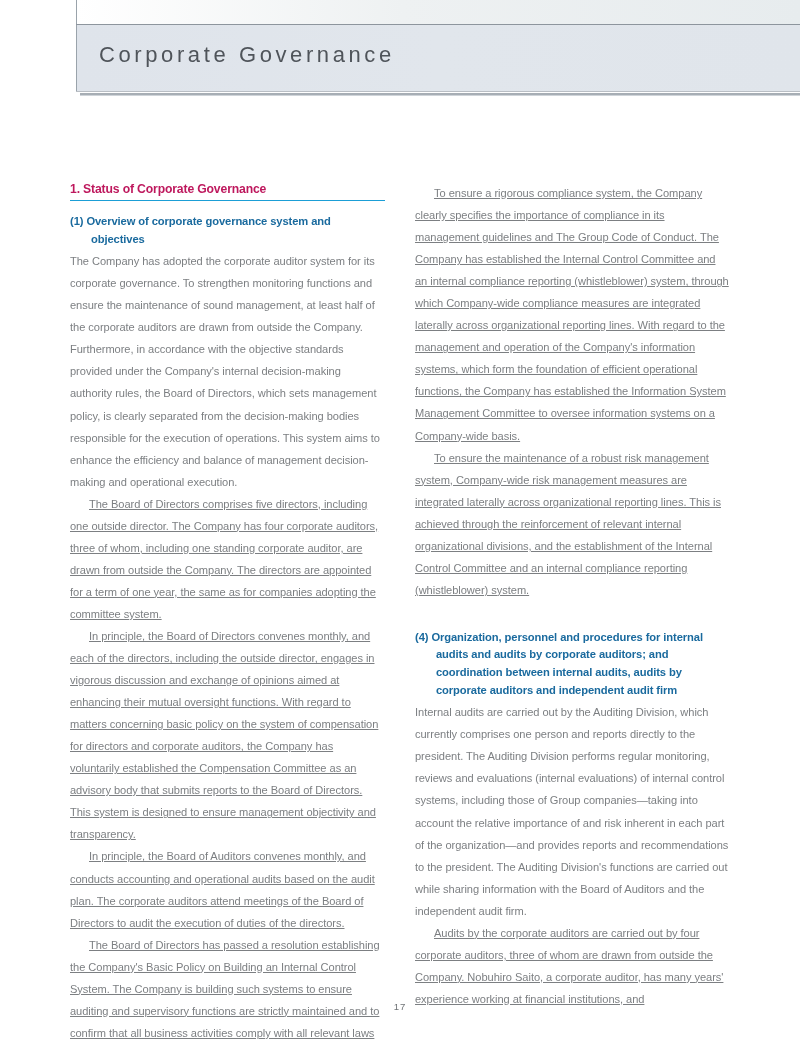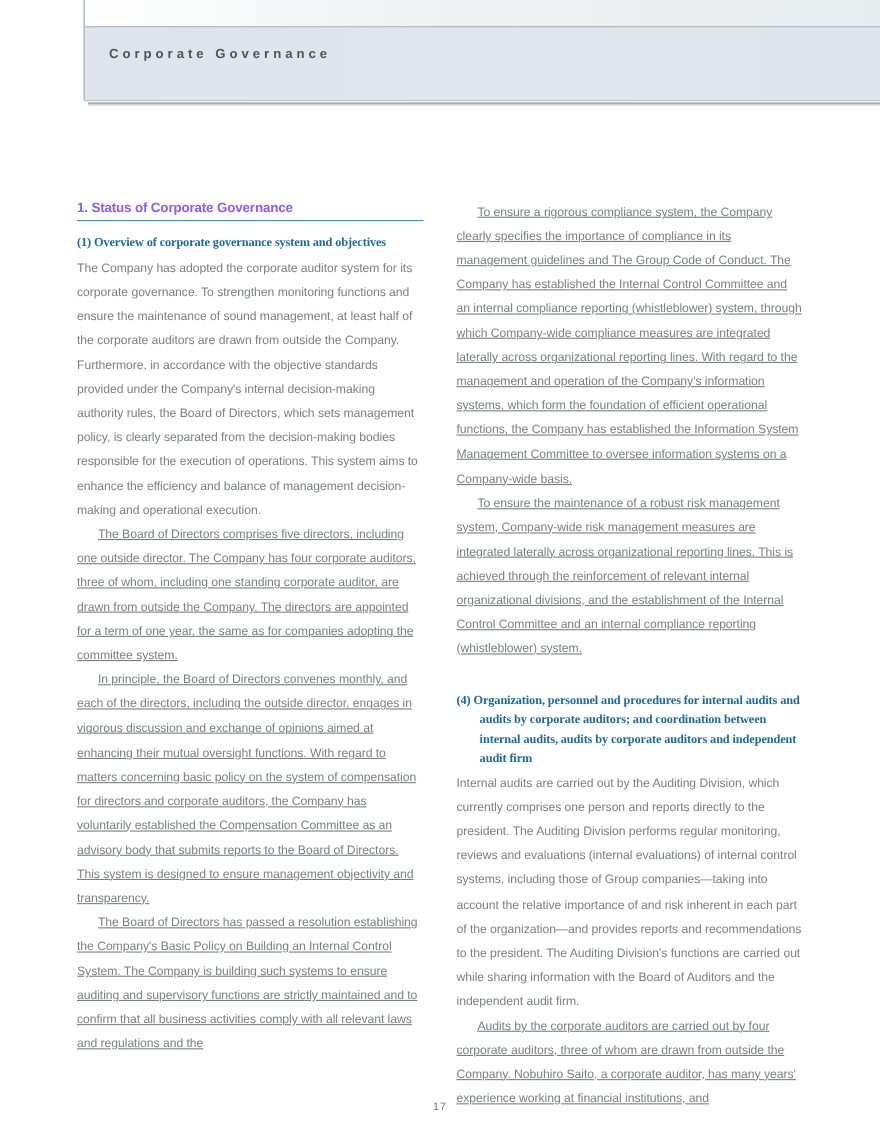--- a/index.html
+++ b/index.html
@@ -63,22 +63,22 @@
     position: absolute;
     left: 4px; right: 0;
     top: 95px;
     height: 1px;
     background: #cfd4d9;
   }
   .banner-title {
     position: absolute;
     left: 23px;
     top: 42px;
-    font-size: 12px;
-    font-weight: bold;
+    font-size: 22px;
+    font-weight: normal;
     letter-spacing: 3.6px;
     color: #4f545a;
     white-space: nowrap;
   }
 
   
   .content {
     position: absolute;
     left: 70px;
     top: 182px;
@@ -87,37 +87,36 @@
     gap: 30px;
   }
   .col {
     width: 315px;
   }
 
   
   .h-section {
     font-size: 12.2px;
     font-weight: bold;
-    color: #8b5cf6;
+    color: #be185d;
     letter-spacing: -0.15px;
     padding-bottom: 3px;
     border-bottom: 1.4px solid #1b9ed6;
     margin: 0 0 5px 0;
     line-height: 15px;
   }
   .h-sub {
     font-size: 11.2px;
     font-weight: bold;
     color: #1a6a9e;
     line-height: 17.6px;
     margin: 12px 0 2px 0;
     padding-left: 21px;
     text-indent: -21px;
     letter-spacing: -0.1px;
-    font-family: Liberation Serif, serif;
   }
   .h-sub.spaced {
     margin-top: 28px;
   }
 
   
   p.body {
     font-size: 11.1px;
     line-height: 22.05px;
     color: #7c7f82;
@@ -162,20 +161,21 @@
     <h2 class="h-section">1. Status of Corporate Governance</h2>
 
     <h3 class="h-sub">(1) Overview of corporate governance system and objectives</h3>
 
     <p class="body">The Company has adopted the corporate auditor system for its corporate governance. To strengthen monitoring functions and ensure the maintenance of sound management, at least half of the corporate auditors are drawn from outside the Company. Furthermore, in accordance with the objective standards provided under the Company's internal decision-making authority rules, the Board of Directors, which sets management policy, is clearly separated from the decision-making bodies responsible for the execution of operations. This system aims to enhance the efficiency and balance of management decision-making and operational execution.</p>
 
     <p class="body indent">The Board of Directors comprises five directors, including one outside director. The Company has four corporate auditors, three of whom, including one standing corporate auditor, are drawn from outside the Company. The directors are appointed for a term of one year, the same as for companies adopting the committee system.</p>
 
     <p class="body indent">In principle, the Board of Directors convenes monthly, and each of the directors, including the outside director, engages in vigorous discussion and exchange of opinions aimed at enhancing their mutual oversight functions. With regard to matters concerning basic policy on the system of compensation for directors and corporate auditors, the Company has voluntarily established the Compensation Committee as an advisory body that submits reports to the Board of Directors. This system is designed to ensure management objectivity and transparency.</p>
 
+    <p class="body indent">In principle, the Board of Auditors convenes monthly, and conducts accounting and operational audits based on the audit plan. The corporate auditors attend meetings of the Board of Directors to audit the execution of duties of the directors.</p>
 
     <p class="body indent">The Board of Directors has passed a resolution establishing the Company's Basic Policy on Building an Internal Control System. The Company is building such systems to ensure auditing and supervisory functions are strictly maintained and to confirm that all business activities comply with all relevant laws and regulations and the</p>
   </div>
 
   <div class="col">
 
 
     <p class="body indent">To ensure a rigorous compliance system, the Company clearly specifies the importance of compliance in its management guidelines and The Group Code of Conduct. The Company has established the Internal Control Committee and an internal compliance reporting (whistleblower) system, through which Company-wide compliance measures are integrated laterally across organizational reporting lines. With regard to the management and operation of the Company's information systems, which form the foundation of efficient operational functions, the Company has established the Information System Management Committee to oversee information systems on a Company-wide basis.</p>
 
     <p class="body indent">To ensure the maintenance of a robust risk management system, Company-wide risk management measures are integrated laterally across organizational reporting lines. This is achieved through the reinforcement of relevant internal organizational divisions, and the establishment of the Internal Control Committee and an internal compliance reporting (whistleblower) system.</p>

